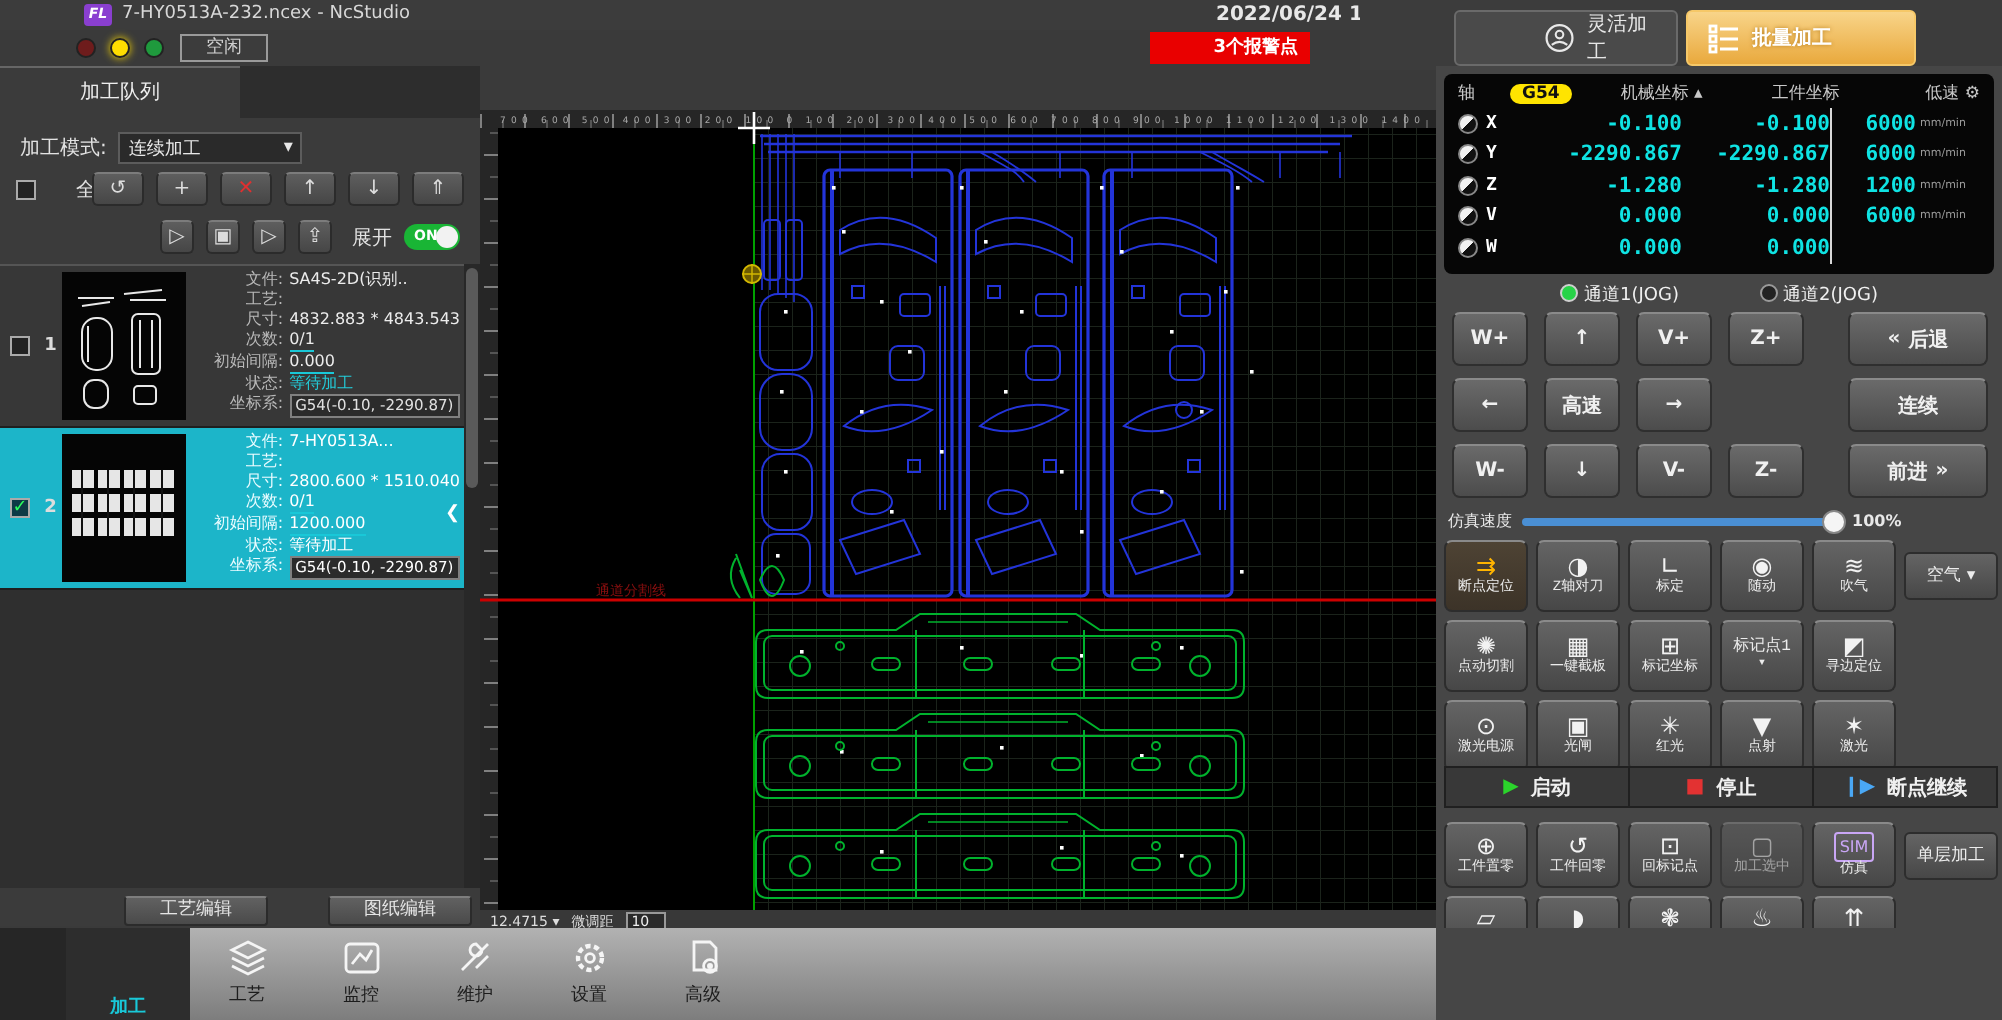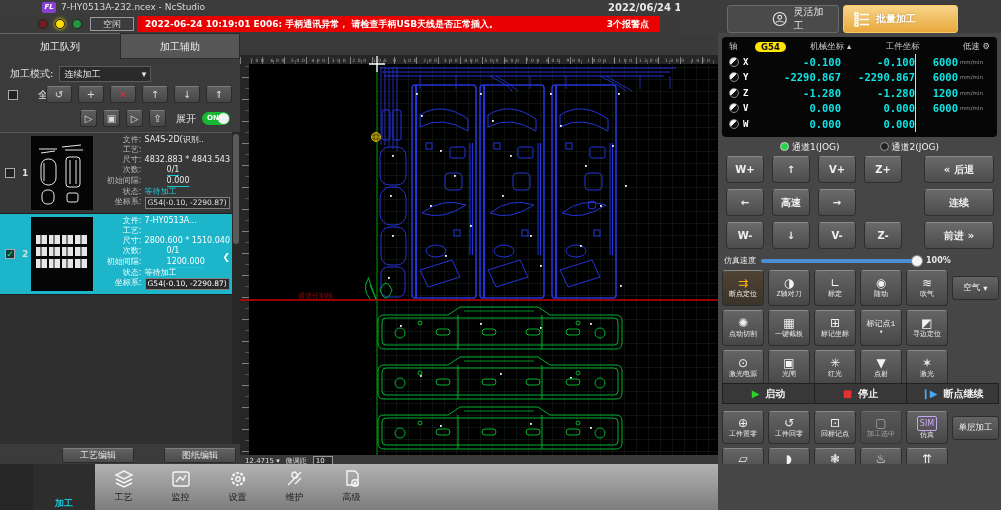--- a/index.html
+++ b/index.html
@@ -47,21 +47,21 @@
   #toggle .knob { position:absolute; right:1px; top:1px; width:11px; height:11px; border-radius:50%; background:#f2f2f2; }
   #list-area { left:0; top:99px; width:232px; height:312px; background:#2f2f2f; border-top:1px solid #555; }
   .qitem { position:absolute; left:0; width:232px; height:81px; display:flex; border-bottom:1px solid #1f1f1f; }
   .qitem .sel { width:30px; display:flex; flex-direction:column; align-items:center; justify-content:center; gap:4px; }
   .qitem .num { color:#ddd; font-size:9px; font-weight:bold; width:16px; text-align:center; align-self:center; }
   .qitem .thumb { width:62px; height:74px; background:#050505; align-self:center; }
   .qitem .fields { flex:1; padding:2px 2px 14px 0; display:flex; flex-direction:column; justify-content:space-between; }
   .frow { display:flex; font-size:8px; line-height:10px; }
   .flabel { width:52px; text-align:right; color:#b8b8b8; padding-right:3px; flex:none; }
   .fval { color:#ececec; white-space:nowrap; }
-  .u-cyan { border-bottom:1px solid #19c8d8;margin-left:22px; }
+  .u-cyan { border-bottom:1px solid #19c8d8; }
   .coordbox { background:#2b2b2b; border:1px solid #808080; color:#e0e0e0; font-size:7.5px; padding:0 2px; }
   #item1 { top:0; background:#373737; }
   #item2 { top:81px; background:#1cb5c9; }
   #item2 .flabel { color:#eafcff; }
   #item2 .fval { color:#fff; }
   #item1 .status-val { color:#23cbd8; }
   .chev { position:absolute; right:2px; top:38px; color:#fff; font-size:9px; }
   #qscroll { left:232px; top:99px; width:8px; height:312px; background:#282828; }
   #qscroll .thumbbar { position:absolute; left:1px; top:2px; width:6px; height:110px; background:#5a5a5a; border-radius:3px; }
   .editbtn { position:absolute; top:415px; width:72px; height:15px; background:linear-gradient(#616161,#4a4a4a); border:1px solid #2b2b2b; border-top-color:#7e7e7e; border-radius:2px; color:#e5e5e5; font-size:9px; text-align:center; line-height:13px; }
@@ -132,21 +132,20 @@
     <div id="title-text" class="abs">7-HY0513A-232.ncex - NcStudio</div>
     <div id="datetime" class="abs">2022/06/24 10:21:51</div>
   </div>
 
   <div id="leds" class="abs">
     <span class="led red"></span>
     <span class="led yellow"></span>
     <span class="led green"></span>
   </div>
   <div id="idle-btn" class="abs">空闲</div>
-  <div id="alertbar" class="abs">2022-06-24 10:19:01  E006: 手柄通讯异常， 请检查手柄USB天线是否正常插入。</div>
   <div id="alarm-count" class="abs">3个报警点</div>
 
   <div id="mode-switch" class="abs">
     <div class="mode-btn" id="mode-flex">
       <svg width="18" height="18" viewBox="0 0 18 18">
           <circle cx="9" cy="9" r="7.5" fill="none" stroke="#e8e8e8" stroke-width="1.3"></circle>
           <circle cx="9" cy="7" r="2.2" fill="none" stroke="#e8e8e8" stroke-width="1.2"></circle>
           <path d="M4.5 13 Q9 9.5 13.5 13" fill="none" stroke="#e8e8e8" stroke-width="1.2"></path>
         </svg>
       <span>灵活加工</span>
@@ -160,21 +159,20 @@
             <path d="M6 3.5 H15 M6 8.5 H15 M6 13.5 H15"></path>
           </g>
         </svg>
       <span>批量加工</span>
     </div>
   </div>
 
   <div id="left-panel" class="abs">
     <div id="tabs" class="abs">
       <div class="qtab active">加工队列</div>
-      <div class="qtab inactive">加工辅助</div>
     </div>
     <div id="mode-row" class="abs">
       <span>加工模式:</span>
       <span id="mode-select">
         <span>连续加工</span>
         <span>▾</span>
       </span>
     </div>
     <div id="selall-row" class="abs">
       <span class="cb"></span>
@@ -712,30 +710,30 @@
     </div>
     <div class="navtab">
       <svg width="20" height="18" viewBox="0 0 20 18">
           <rect x="2" y="2" width="16" height="14" rx="2"></rect>
           <path d="M5 12 L9 7 12 10 15 5"></path>
         </svg>
       <span>监控</span>
     </div>
     <div class="navtab">
       <svg width="20" height="18" viewBox="0 0 20 18">
+          <path d="M3 15 L11 7 M13 5 A3 3 0 1 1 10 2 L13 5 Z M16 2 L8 10 M10 14 L16 8"></path>
+        </svg>
+      <span>维护</span>
+    </div>
+    <div class="navtab">
+      <svg width="20" height="18" viewBox="0 0 20 18">
           <circle cx="10" cy="9" r="6" stroke-dasharray="2.6 1.7" stroke-width="2.2"></circle>
           <circle cx="10" cy="9" r="2.2"></circle>
         </svg>
       <span>设置</span>
-    </div>
-    <div class="navtab">
-      <svg width="20" height="18" viewBox="0 0 20 18">
-          <path d="M3 15 L11 7 M13 5 A3 3 0 1 1 10 2 L13 5 Z M16 2 L8 10 M10 14 L16 8"></path>
-        </svg>
-      <span>维护</span>
     </div>
     <div class="navtab">
       <svg width="20" height="18" viewBox="0 0 20 18">
           <path d="M5 1 H13 L16 4 V15 H5 Z"></path>
           <circle cx="13" cy="13" r="3.2"></circle>
           <circle cx="13" cy="13" r="0.8" fill="#f5f5f5"></circle>
         </svg>
       <span>高级</span>
     </div>
   </div>

